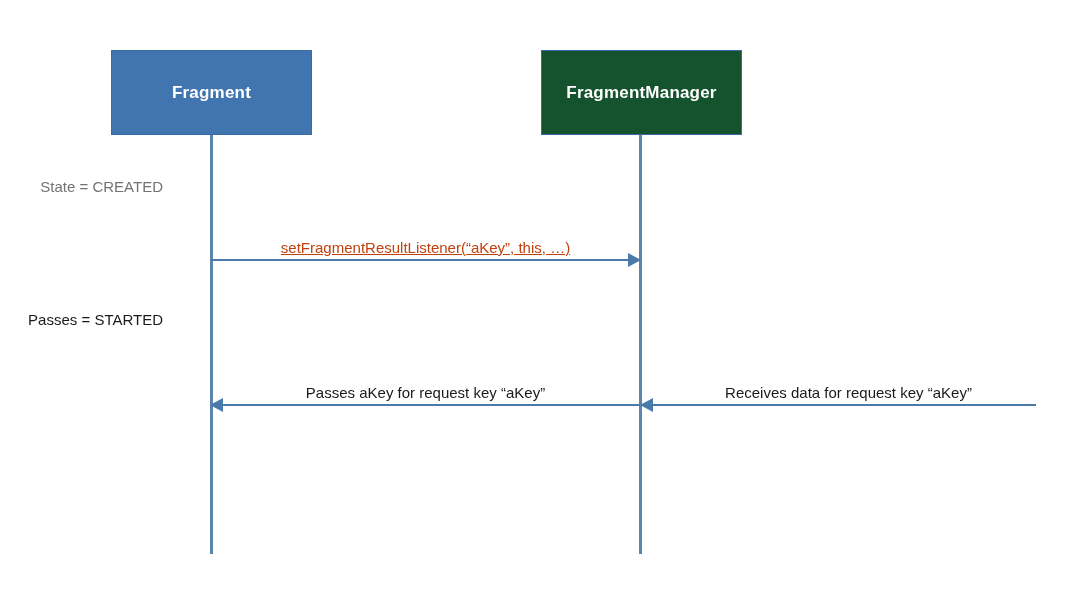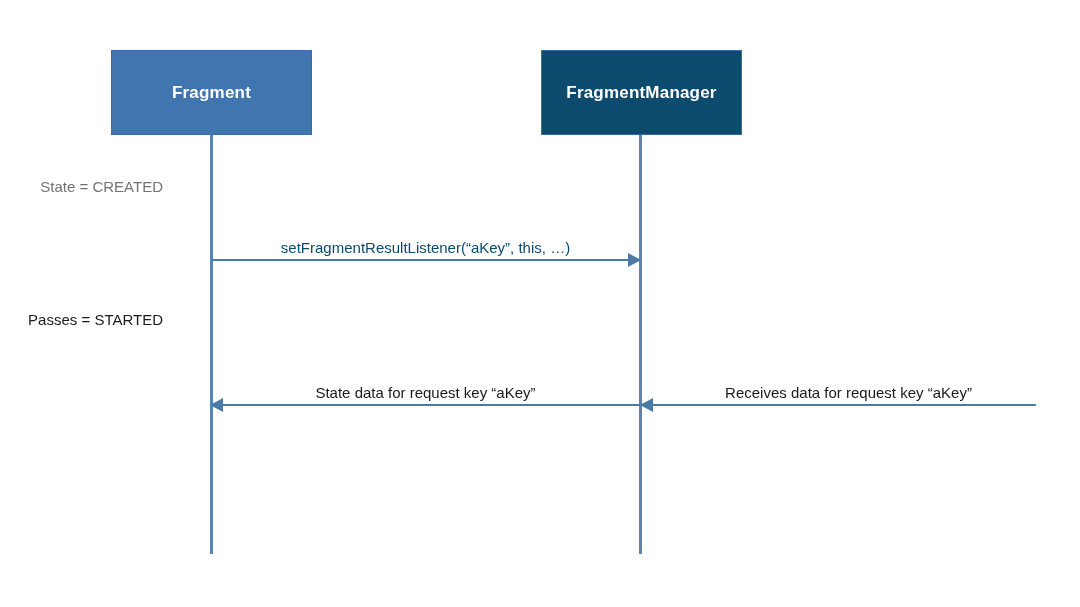--- a/index.html
+++ b/index.html
@@ -134,38 +134,38 @@
 </style>
 </head>
 <body>
 
 <div id="diagram" style="background: rgb(255, 255, 255);">
 
   <div id="box-fragment" class="participant-box" style="background: rgb(65, 117, 176); border-color: rgb(58, 107, 165); color: rgb(255, 255, 255);">
     <span>Fragment</span>
   </div>
 
-  <div id="box-fragmentmanager" class="participant-box" style="background: #0c4a6e; border-color: rgb(58, 107, 165); color: rgb(255, 255, 255);">
+  <div id="box-fragmentmanager" class="participant-box" style="background: #14532d; border-color: rgb(58, 107, 165); color: rgb(255, 255, 255);">
     <span>FragmentManager</span>
   </div>
 
   <div id="lifeline-fragment" class="lifeline" style="background: rgb(91, 133, 173);"></div>
   <div id="lifeline-fragmentmanager" class="lifeline" style="background: rgb(91, 133, 173);"></div>
 
   <div id="state-created" class="state-label" style="color: #737373;">State = CREATED</div>
   <div id="state-started" class="state-label" style="color: rgb(26, 26, 26);">Passes = STARTED</div>
 
   <div id="msg-set-listener" class="message">
-    <div class="message-label" style="color: #0c4a6e;">setFragmentResultListener(“aKey”, this, …)</div>
+    <div class="message-label" style="color: #c2410c; text-decoration: underline;">setFragmentResultListener(“aKey”, this, …)</div>
     <div class="message-line" style="background: rgb(74, 122, 167);"></div>
     <div class="arrowhead right" style="border-left-color: rgb(74, 122, 167);"></div>
   </div>
 
   <div id="msg-passes-data" class="message">
-    <div class="message-label" style="color: rgb(26, 26, 26);">State data for request key “aKey”</div>
+    <div class="message-label" style="color: rgb(26, 26, 26);">Passes aKey for request key “aKey”</div>
     <div class="message-line" style="background: rgb(74, 122, 167);"></div>
     <div class="arrowhead left" style="border-right-color: rgb(74, 122, 167);"></div>
   </div>
 
   <div id="msg-receives-data" class="message">
     <div class="message-label" style="color: rgb(26, 26, 26);">Receives data for request key “aKey”</div>
     <div class="message-line" style="background: rgb(74, 122, 167);"></div>
     <div class="arrowhead left" style="border-right-color: rgb(74, 122, 167);"></div>
   </div>
 

